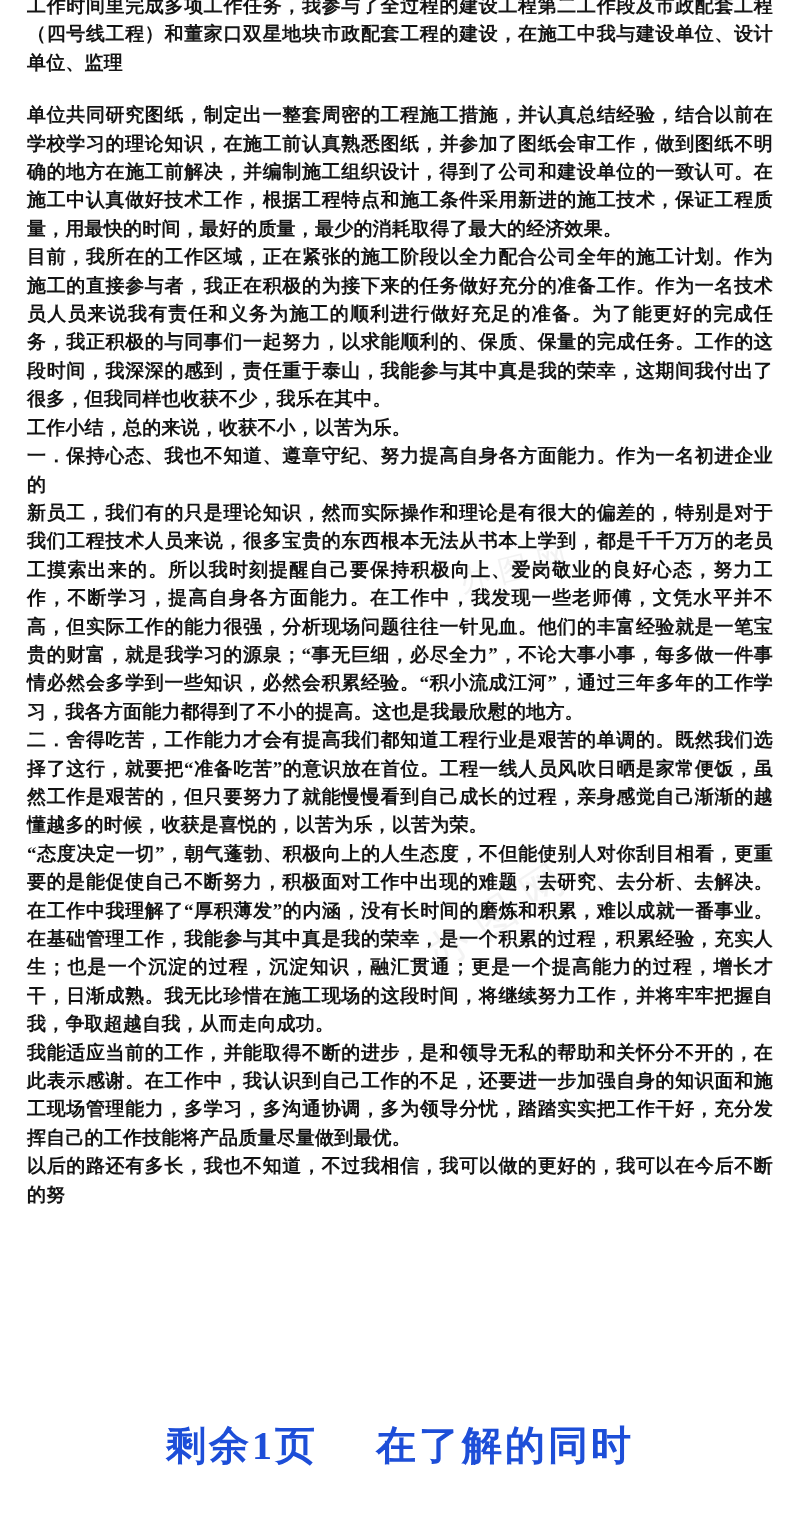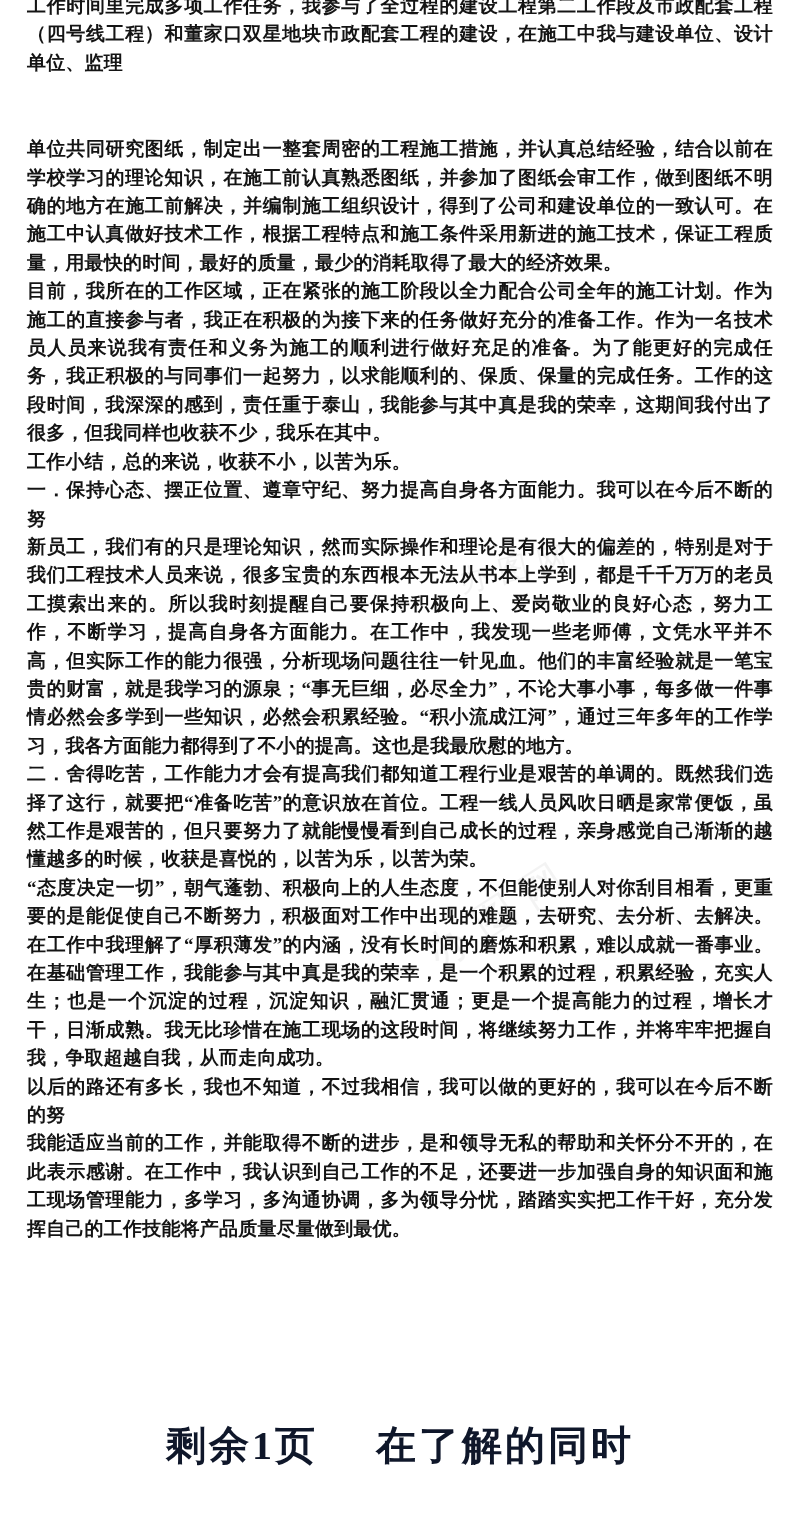--- a/index.html
+++ b/index.html
@@ -27,21 +27,21 @@
     line-height: 28.4px;
     color: #141414;
     text-align: justify;
     word-break: break-all;
     letter-spacing: 0.2px;
   }
   .clip-top {
     margin-top: -8px; 
   }
   .gap-top {
-    margin-top: 58px; 
+    margin-top: 24px; 
   }
   .watermark {
     position: absolute;
     color: #b0b0b0;
     opacity: 0.16;
     pointer-events: none;
     font-family: "Liberation Sans", "DejaVu Sans", sans-serif;
     white-space: nowrap;
   }
   .wm1 {
@@ -64,41 +64,41 @@
     position: absolute;
     left: 0;
     right: 0;
     top: 1418px;
     display: flex;
     justify-content: center;
     align-items: baseline;
     gap: 58px;
     font-size: 40px;
     font-weight: 700;
-    color: #0f172a;
+    color: #1d4ed8;
     font-family: "Liberation Serif", "DejaVu Serif", serif;
     letter-spacing: 3px;
     cursor: pointer;
   }
 </style>
 </head>
 <body>
 
 <div class="watermark wm1">办图网</div>
 <div class="watermark wm2">办图网</div>
 
 <div class="doc">
   <p class="para clip-top">工作时间里完成多项工作任务，我参与了全过程的建设工程第二工作段及市政配套工程（四号线工程）和董家口双星地块市政配套工程的建设，在施工中我与建设单位、设计单位、监理</p>
   <p class="para gap-top">单位共同研究图纸，制定出一整套周密的工程施工措施，并认真总结经验，结合以前在学校学习的理论知识，在施工前认真熟悉图纸，并参加了图纸会审工作，做到图纸不明确的地方在施工前解决，并编制施工组织设计，得到了公司和建设单位的一致认可。在施工中认真做好技术工作，根据工程特点和施工条件采用新进的施工技术，保证工程质量，用最快的时间，最好的质量，最少的消耗取得了最大的经济效果。</p>
   <p class="para">目前，我所在的工作区域，正在紧张的施工阶段以全力配合公司全年的施工计划。作为施工的直接参与者，我正在积极的为接下来的任务做好充分的准备工作。作为一名技术员人员来说我有责任和义务为施工的顺利进行做好充足的准备。为了能更好的完成任务，我正积极的与同事们一起努力，以求能顺利的、保质、保量的完成任务。工作的这段时间，我深深的感到，责任重于泰山，我能参与其中真是我的荣幸，这期间我付出了很多，但我同样也收获不少，我乐在其中。</p>
   <p class="para">工作小结，总的来说，收获不小，以苦为乐。</p>
-  <p class="para">一．保持心态、摆正位置、遵章守纪、努力提高自身各方面能力。我可以在今后不断的努</p>
+  <p class="para">一．保持心态、我也不知道、遵章守纪、努力提高自身各方面能力。作为一名初进企业的</p>
   <p class="para">新员工，我们有的只是理论知识，然而实际操作和理论是有很大的偏差的，特别是对于我们工程技术人员来说，很多宝贵的东西根本无法从书本上学到，都是千千万万的老员工摸索出来的。所以我时刻提醒自己要保持积极向上、爱岗敬业的良好心态，努力工作，不断学习，提高自身各方面能力。在工作中，我发现一些老师傅，文凭水平并不高，但实际工作的能力很强，分析现场问题往往一针见血。他们的丰富经验就是一笔宝贵的财富，就是我学习的源泉；“事无巨细，必尽全力”，不论大事小事，每多做一件事情必然会多学到一些知识，必然会积累经验。“积小流成江河”，通过三年多年的工作学习，我各方面能力都得到了不小的提高。这也是我最欣慰的地方。</p>
   <p class="para">二．舍得吃苦，工作能力才会有提高我们都知道工程行业是艰苦的单调的。既然我们选择了这行，就要把“准备吃苦”的意识放在首位。工程一线人员风吹日晒是家常便饭，虽然工作是艰苦的，但只要努力了就能慢慢看到自己成长的过程，亲身感觉自己渐渐的越懂越多的时候，收获是喜悦的，以苦为乐，以苦为荣。</p>
   <p class="para">“态度决定一切”，朝气蓬勃、积极向上的人生态度，不但能使别人对你刮目相看，更重要的是能促使自己不断努力，积极面对工作中出现的难题，去研究、去分析、去解决。在工作中我理解了“厚积薄发”的内涵，没有长时间的磨炼和积累，难以成就一番事业。在基础管理工作，我能参与其中真是我的荣幸，是一个积累的过程，积累经验，充实人生；也是一个沉淀的过程，沉淀知识，融汇贯通；更是一个提高能力的过程，增长才干，日渐成熟。我无比珍惜在施工现场的这段时间，将继续努力工作，并将牢牢把握自我，争取超越自我，从而走向成功。</p>
+  <p class="para">我能适应当前的工作，并能取得不断的进步，是和领导无私的帮助和关怀分不开的，在此表示感谢。在工作中，我认识到自己工作的不足，还要进一步加强自身的知识面和施工现场管理能力，多学习，多沟通协调，多为领导分忧，踏踏实实把工作干好，充分发挥自己的工作技能将产品质量尽量做到最优。</p>
   <p class="para">以后的路还有多长，我也不知道，不过我相信，我可以做的更好的，我可以在今后不断的努</p>
-  <p class="para">我能适应当前的工作，并能取得不断的进步，是和领导无私的帮助和关怀分不开的，在此表示感谢。在工作中，我认识到自己工作的不足，还要进一步加强自身的知识面和施工现场管理能力，多学习，多沟通协调，多为领导分忧，踏踏实实把工作干好，充分发挥自己的工作技能将产品质量尽量做到最优。</p>
 </div>
 
 <div class="footer">
   <span>剩余1页</span>
   <span>在了解的同时</span>
 </div>
 
 </body></html>

